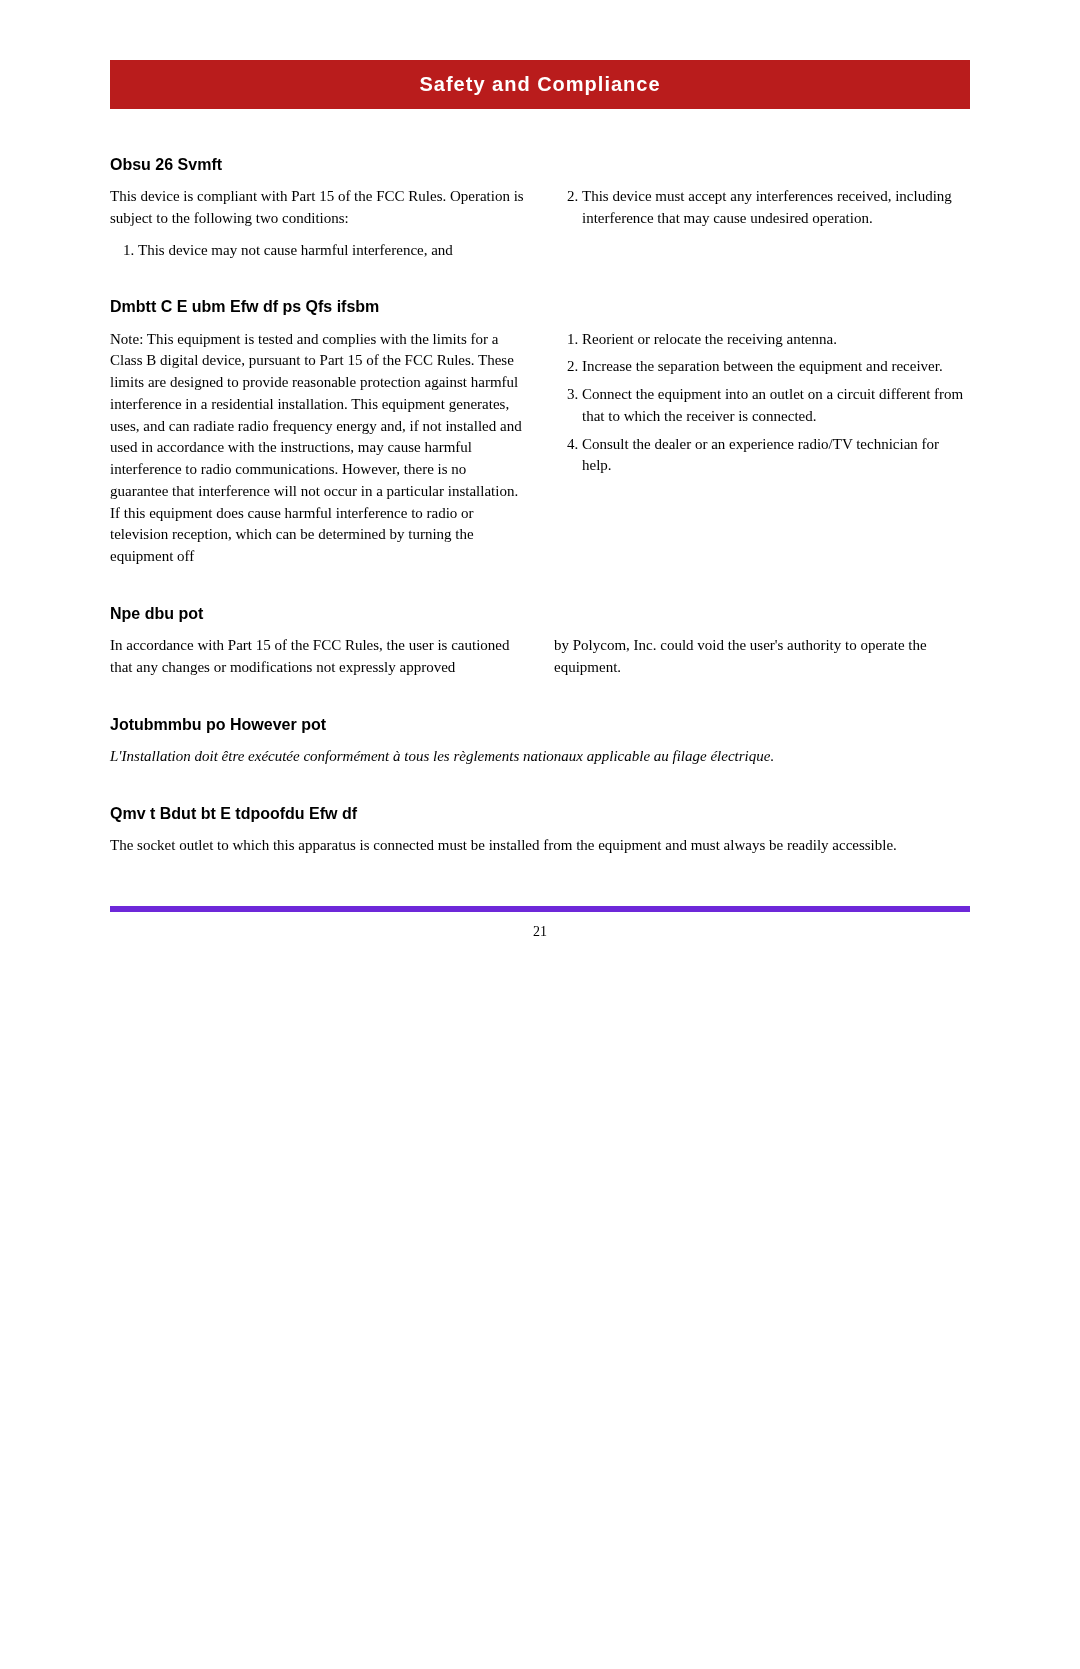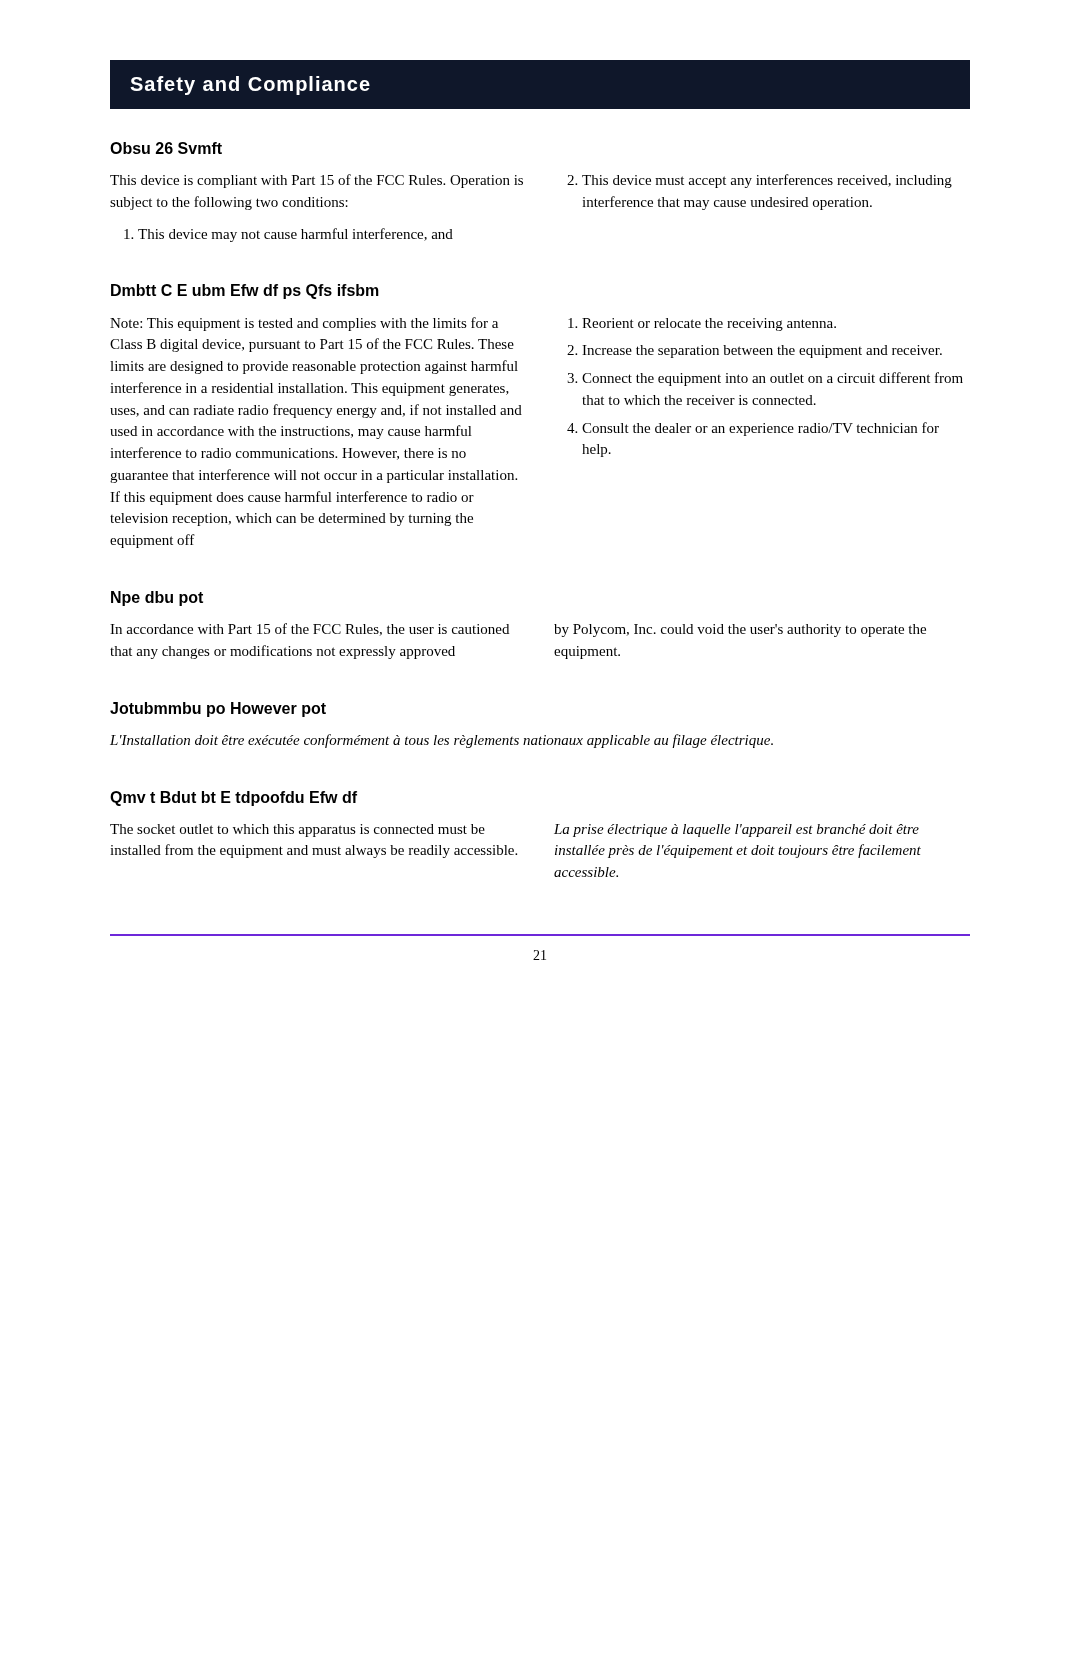--- a/index.html
+++ b/index.html
@@ -21,24 +21,25 @@
       align-items: center;
     }
 
     .page {
       width: 860px;
       padding: 60px 0 80px 0;
       flex: 1;
     }
 
     .header-bar {
-      background: #0f172a;
+      background: #b91c1c;
       color: #ffffff;
       padding: 10px 20px;
-      margin-bottom: 28px;
+      margin-bottom: 44px;
+      text-align: center;
     }
 
     .header-bar h1 {
       font-family: Arial, Helvetica, sans-serif;
       font-weight: bold;
       font-size: 20px;
       letter-spacing: 1px;
       color: #ffffff;
     }
 
@@ -80,21 +81,21 @@
     ol li {
       margin-bottom: 6px;
     }
 
     .italic-block {
       font-style: italic;
     }
 
     .footer {
       width: 860px;
-      border-top: 2px solid #6d28d9;
+      border-top: 6px solid #6d28d9;
       text-align: center;
       padding-top: 10px;
       margin-top: 40px;
       font-size: 14px;
     }
 
     .section-divider {
       margin-bottom: 24px;
     }
   </style>
@@ -161,23 +162,20 @@
       </div>
     </div>
   </div>
 
   <div class="section section-divider">
     <div class="section-title">Qmv  t  Bdut  bt  E  tdpoofdu  Efw  df</div>
     <div class="two-col">
       <div class="col-left">
         <p>The socket outlet to which this apparatus is connected must be installed from the equipment and must always be readily accessible.</p>
       </div>
-      <div class="col-right">
-        <p class="italic-block">La prise électrique à laquelle l'appareil est branché doit être installée près de l'équipement et doit toujours être facilement accessible.</p>
-      </div>
     </div>
   </div>
 
   <div class="footer">
     <span>21</span>
   </div>
 
 </div>
 
 </body></html>

